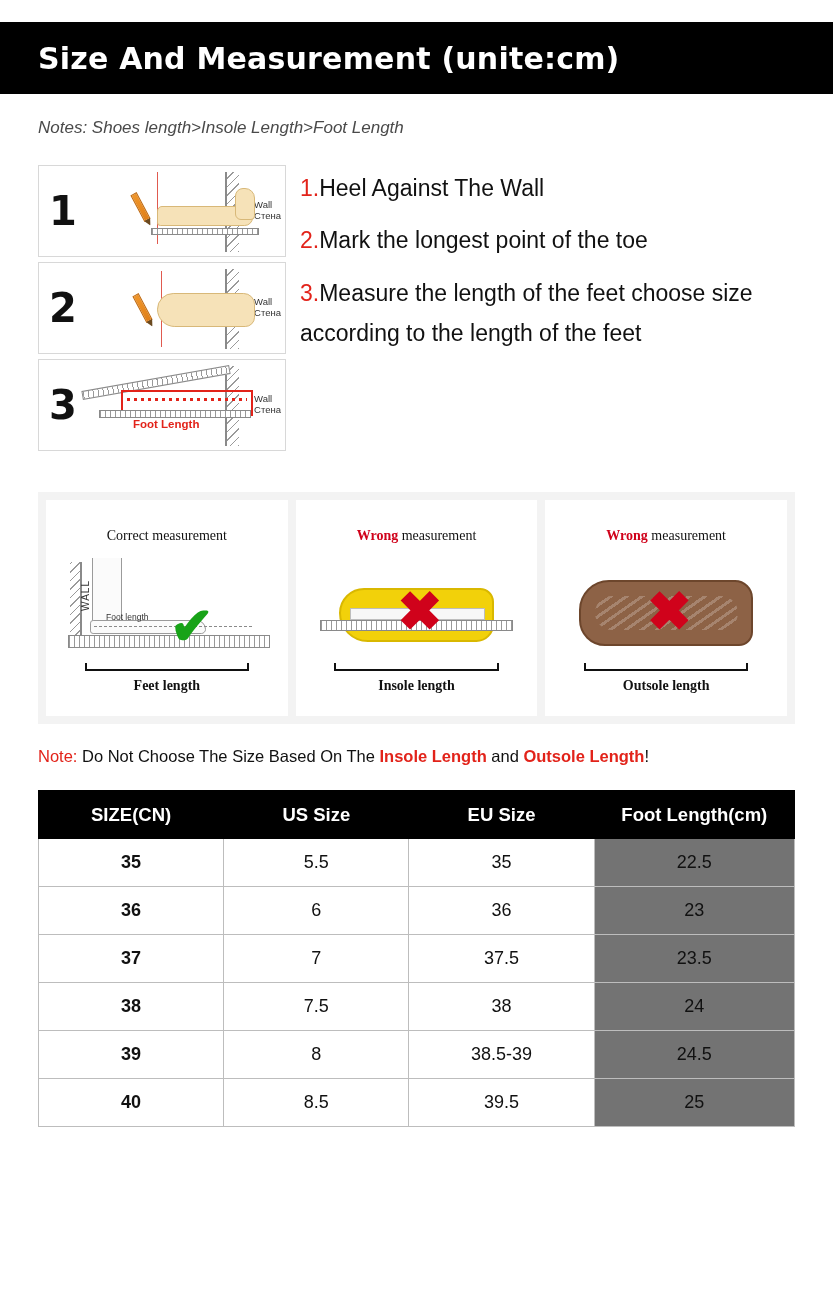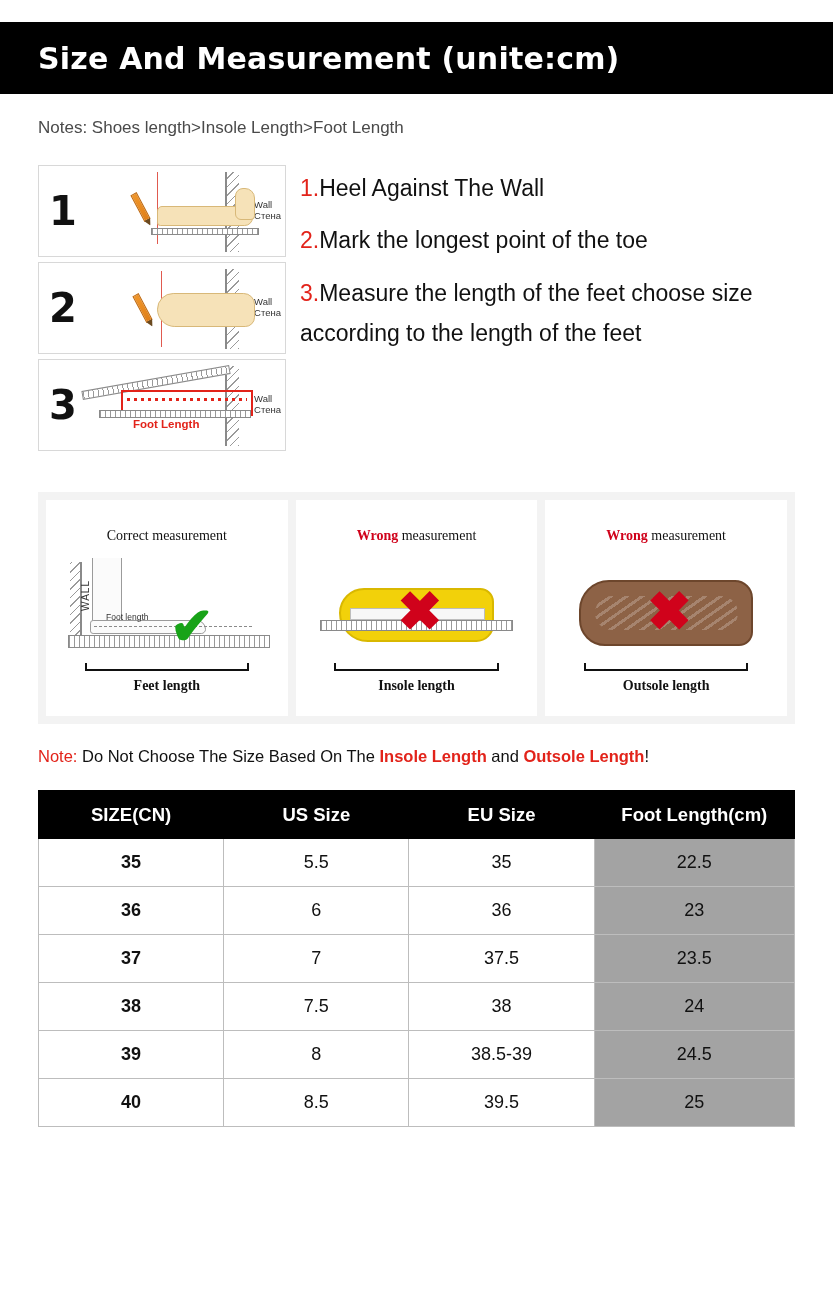--- a/index.html
+++ b/index.html
@@ -31,20 +31,21 @@
     padding-left: 38px;
     font-family: "DejaVu Sans", sans-serif;
   }
 
   
   .notes-line {
     position: absolute;
     left: 38px; top: 118px;
     font-size: 17px;
     color: #4a4a4a;
+    font-style: italic;
   }
 
   
   .steps {
     position: absolute;
     left: 38px; top: 165px;
     width: 248px;
   }
   .step-box {
     position: relative;
@@ -339,21 +340,21 @@
   }
   table.size-table tbody td {
     height: 48px;
     border: 1px solid #bdbdbd;
     text-align: center;
     background: #ffffff;
     color: #111;
     margin-left: 44px;
   }
   table.size-table tbody td.col0 { font-weight: bold; }
-  table.size-table tbody td.col3 { background: #a3a3a3; }
+  table.size-table tbody td.col3 { background: #737373; }
   .c0 { width: 24.5%; }
   .c1 { width: 24.5%; }
   .c2 { width: 24.5%; }
   .c3 { width: 26.5%; }
 </style>
 </head>
 <body>
 
 <div class="page">
 

